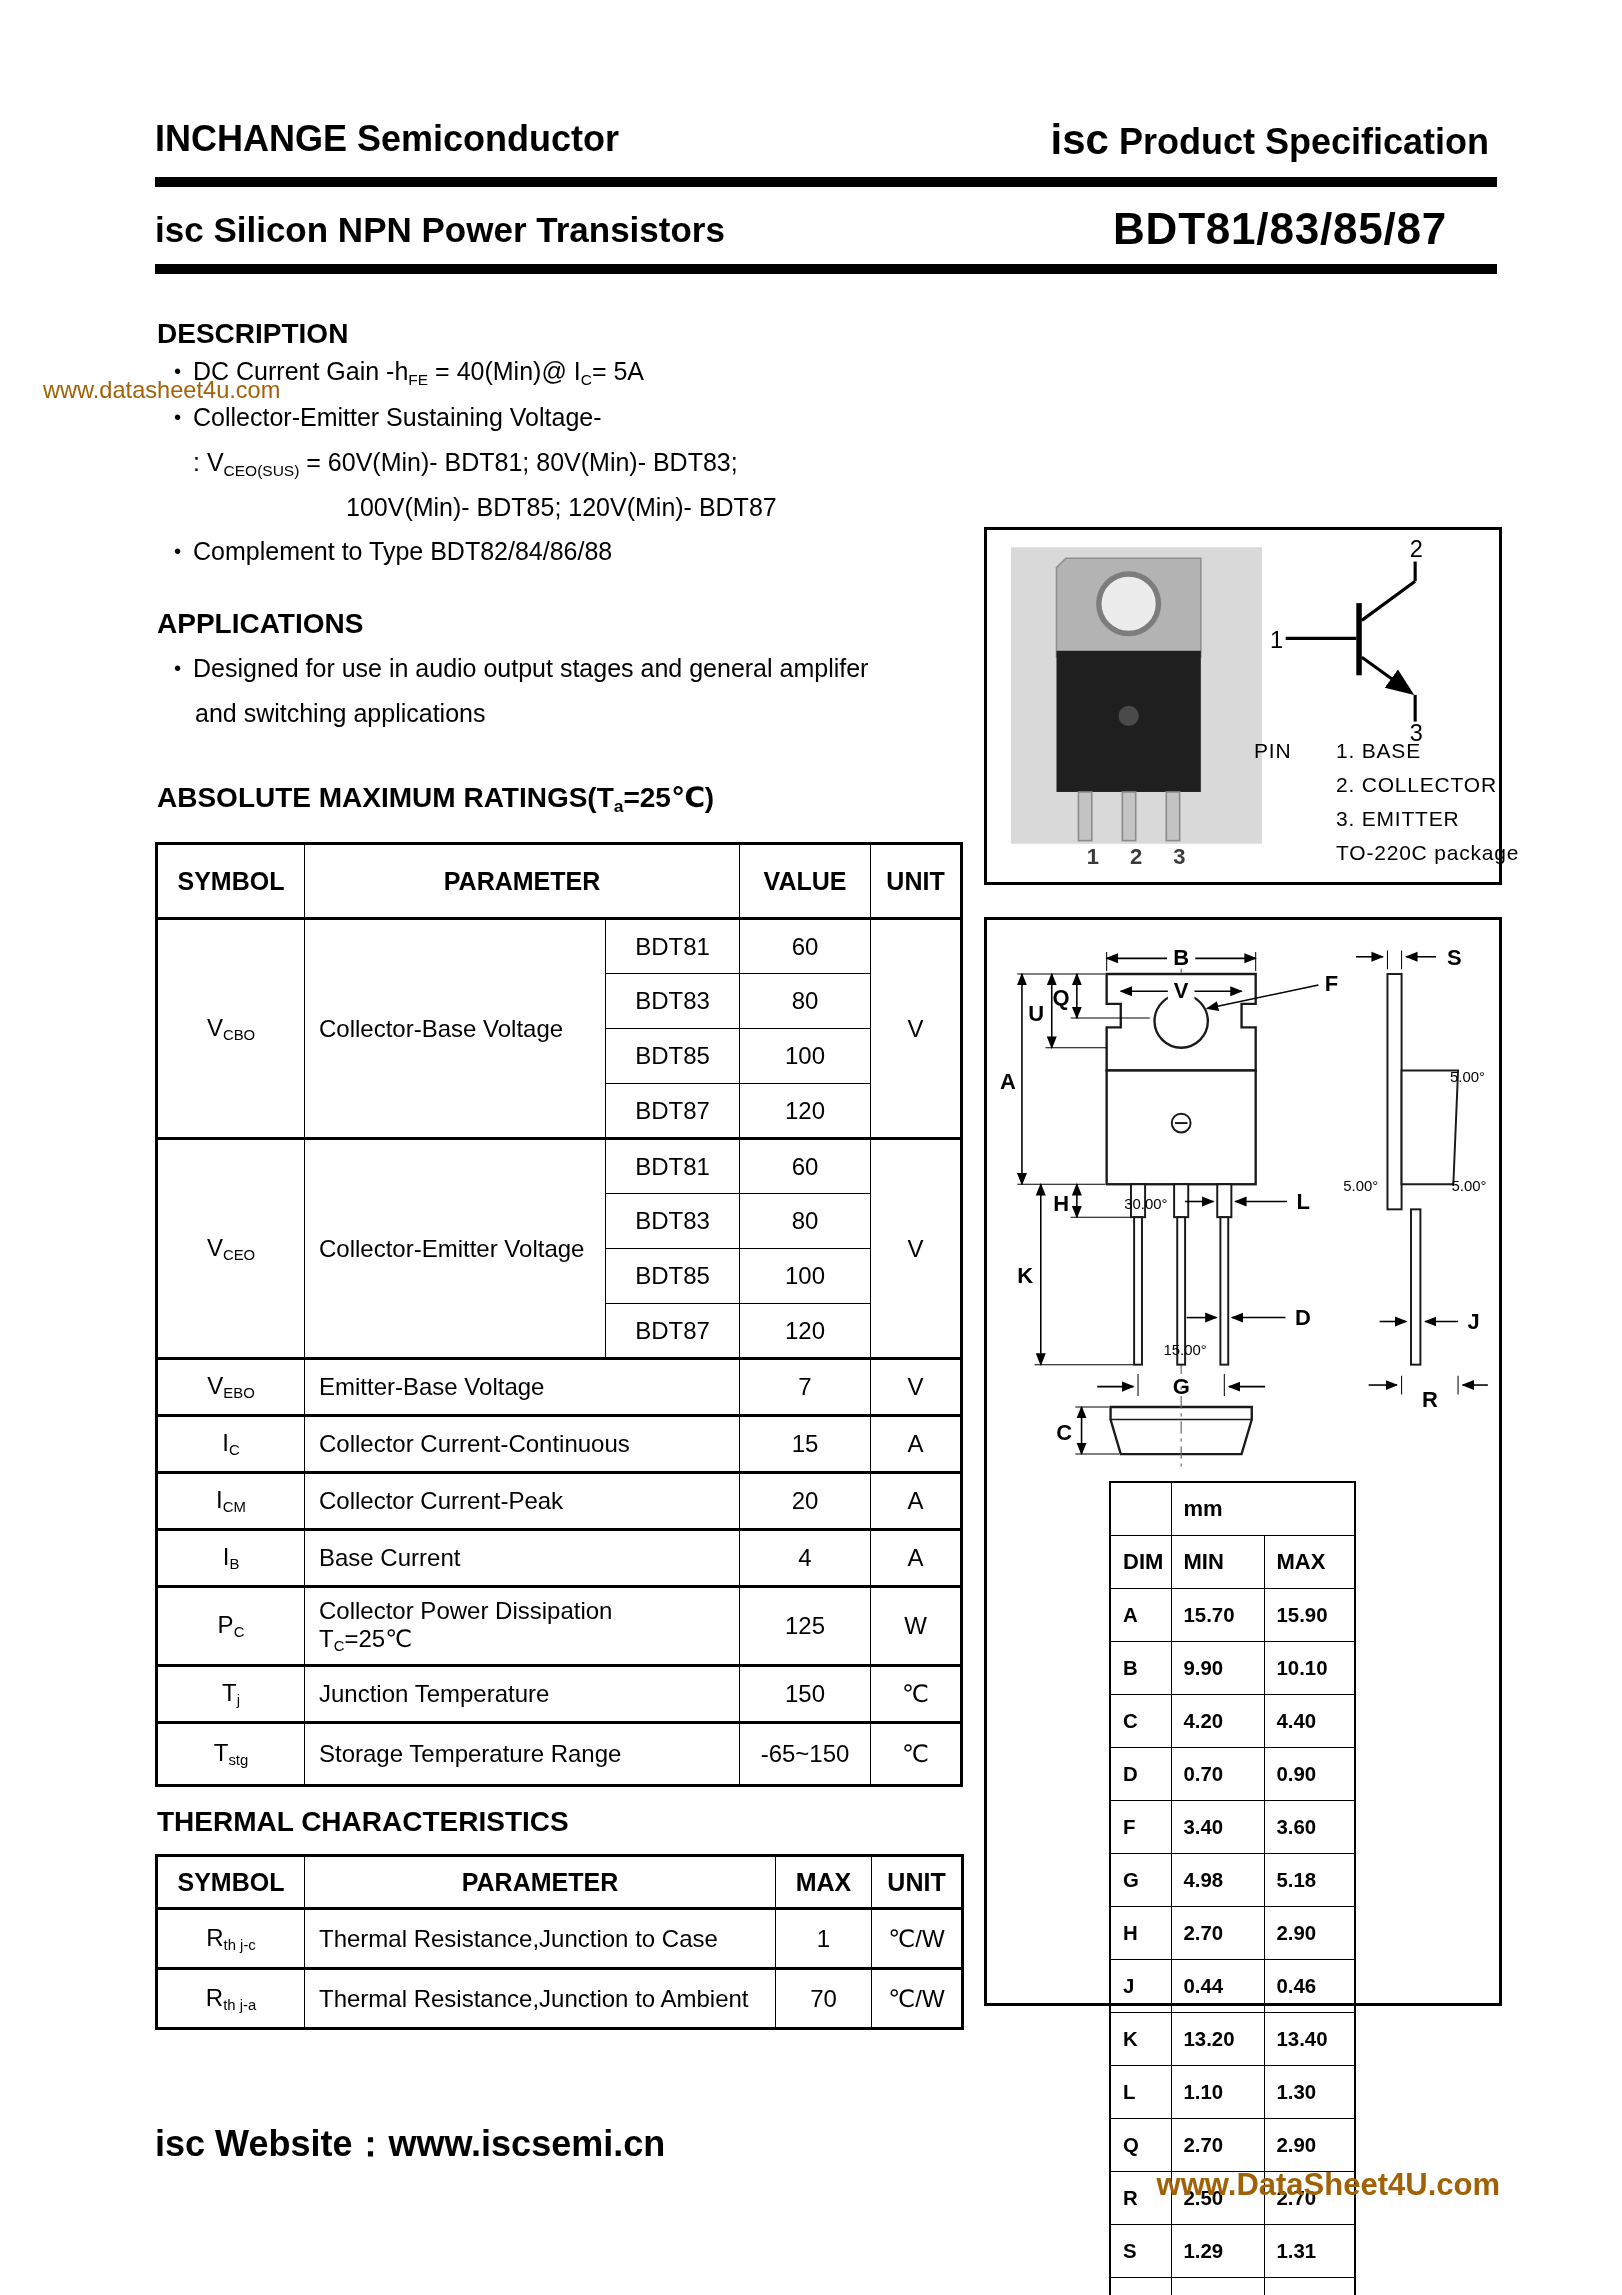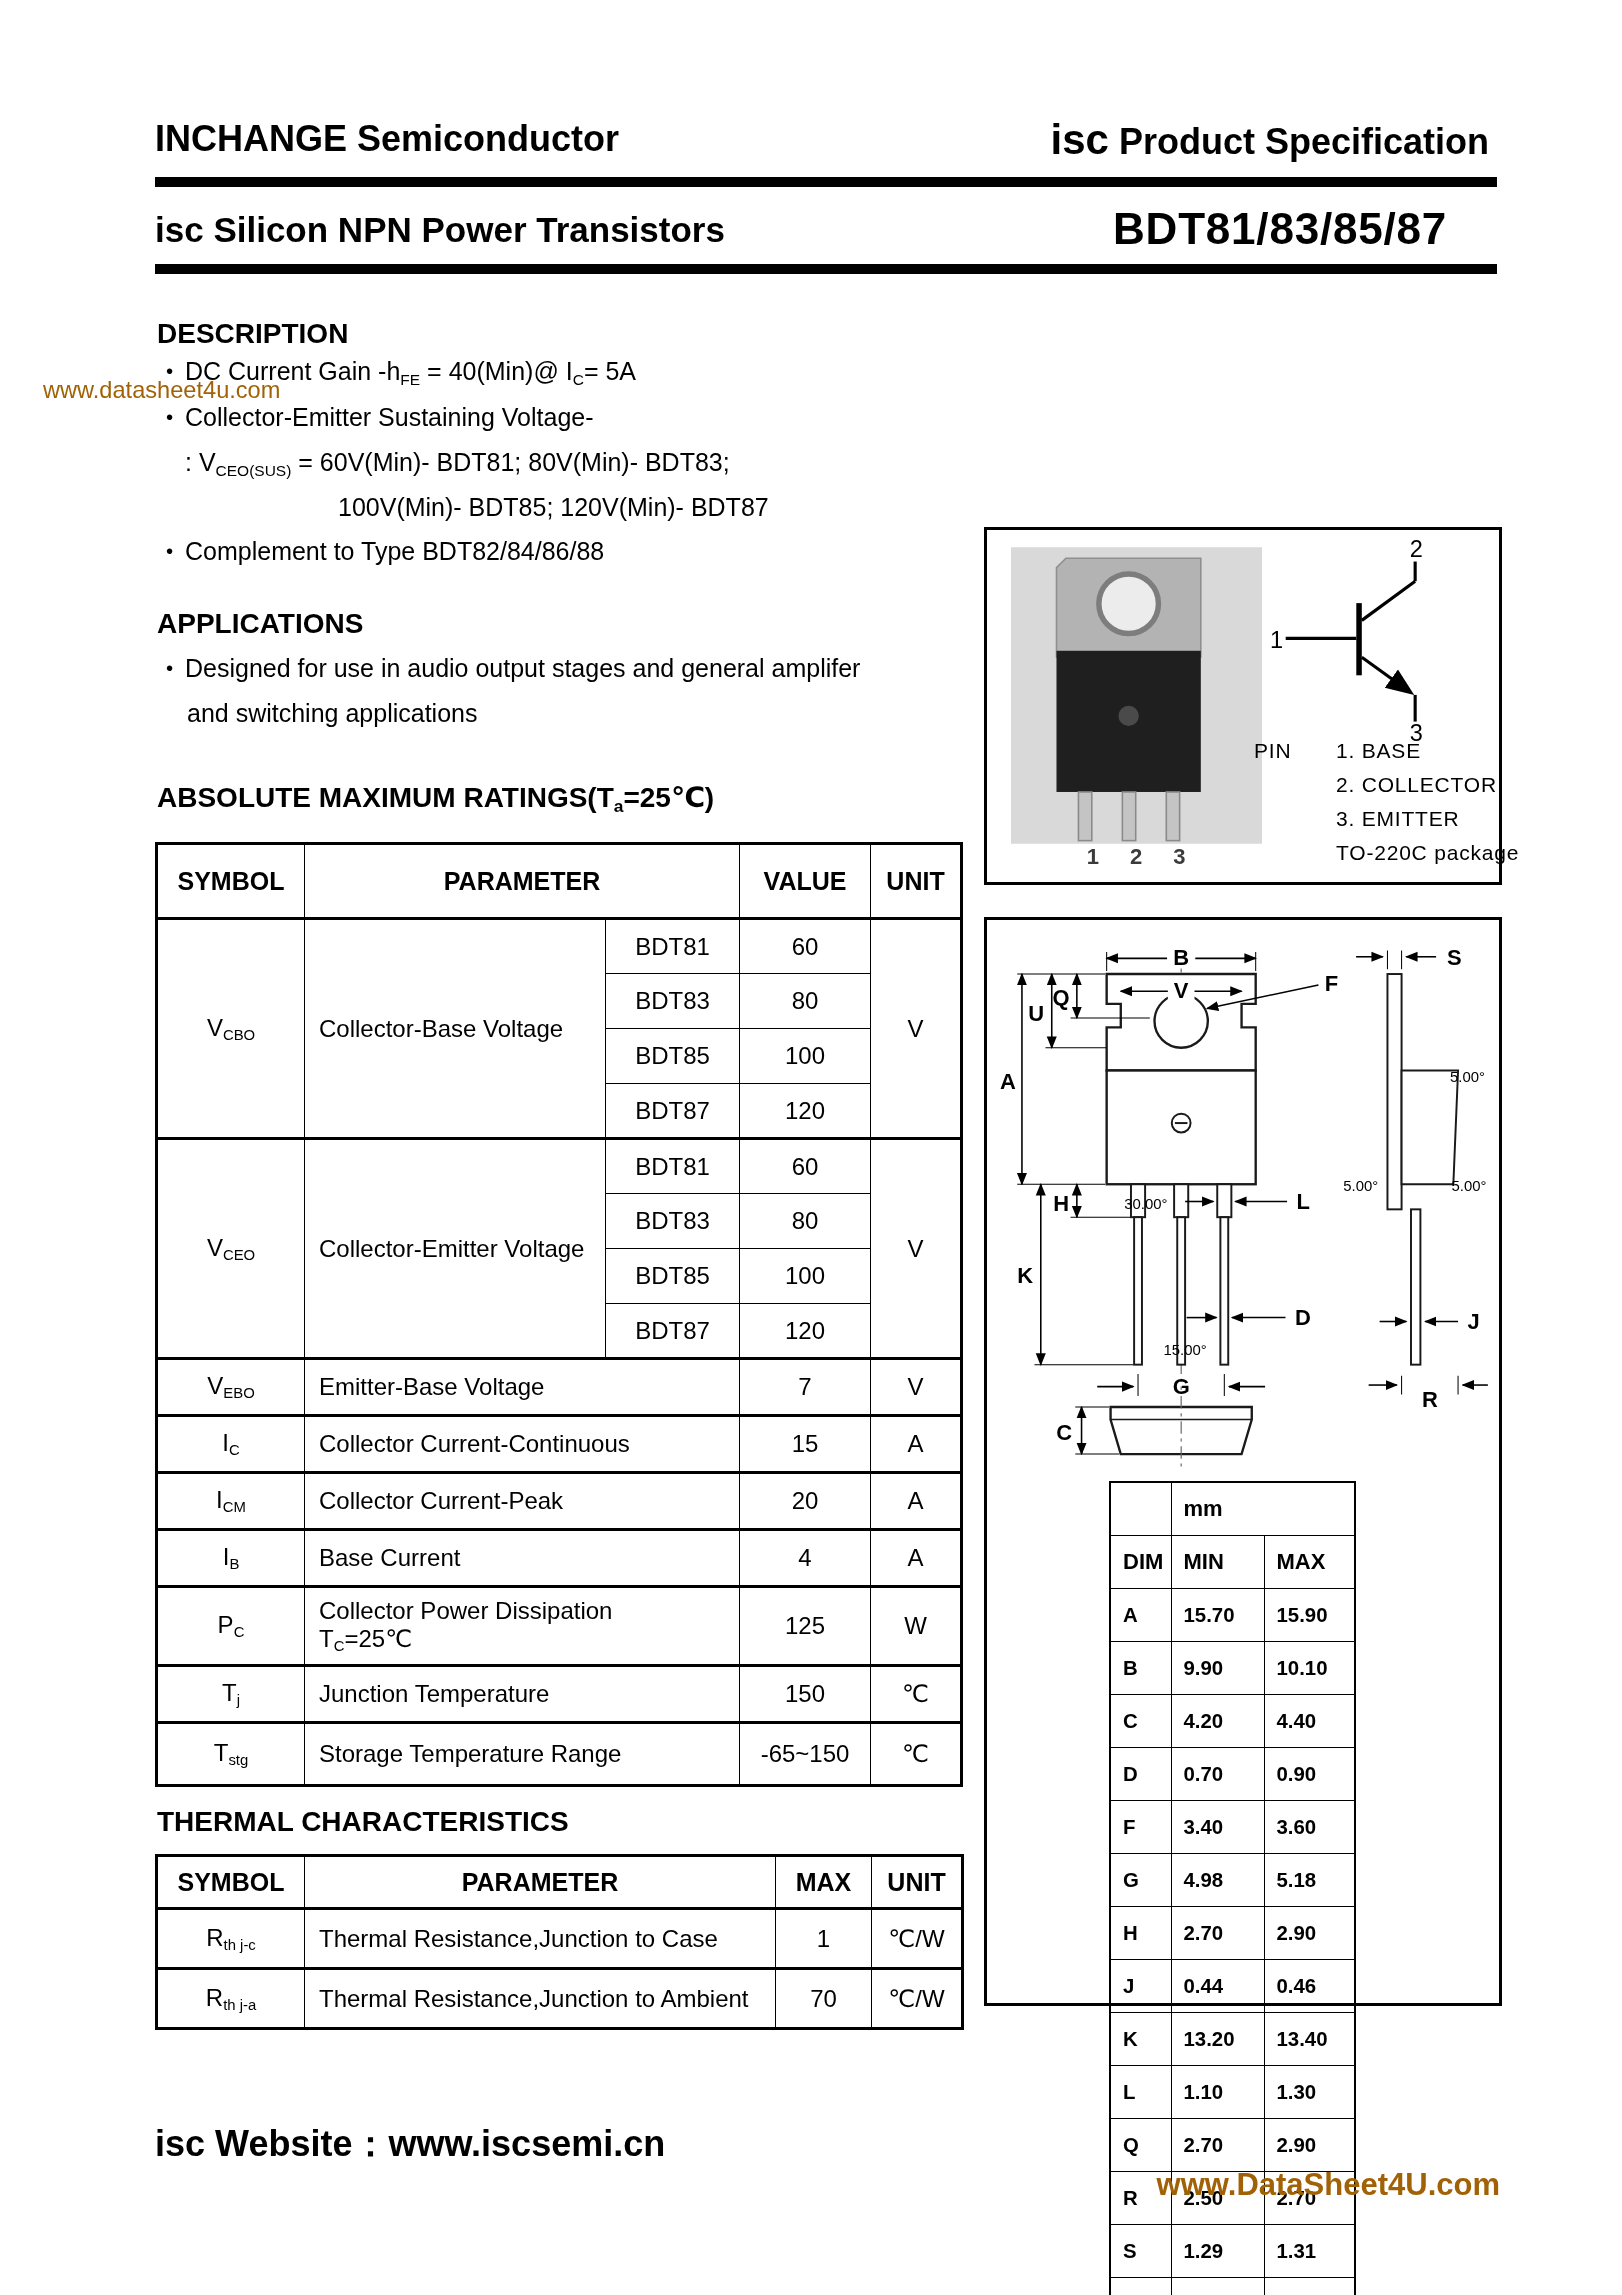--- a/index.html
+++ b/index.html
@@ -11,21 +11,21 @@
   .bar{position:absolute;background:#000;height:10.2px;}
   .sb{font-size:0.62em;vertical-align:-0.30em;letter-spacing:0;}
   .wm{color:#a16207;}
   
   .h-company{left:155px;top:118px;font-size:36px;font-weight:bold;}
   .h-spec{right:134px;top:116px;font-size:36px;font-weight:bold;}
   .h-spec .brand{font-size:42px;}
   .h-title{left:155px;top:210px;font-size:35px;font-weight:bold;}
   .h-part{left:1113px;top:204px;font-size:44px;font-weight:bold;letter-spacing:0.8px;}
   .sec-h{font-size:28px;font-weight:bold;}
-  .body-line{font-size:25px;white-space:nowrap;}
+  .body-line{font-size:25px;white-space:nowrap;margin-left:8px;}
   .blt{display:inline-block;width:19px;font-size:20.4px;vertical-align:1.6px;}
   
   table{border-collapse:collapse;table-layout:fixed;border-radius:32px;}
   .abs-table{position:absolute;left:155px;top:842px;width:805px;border:3.9px solid #000;font-size:24px;}
   .abs-table th,.abs-table td{border:1.6px solid #000;text-align:center;vertical-align:middle;padding:0;overflow:hidden;}
   .abs-table th{font-size:25px;border-bottom:3.9px solid #000;}
   .abs-table td.gt{border-top:3.1px solid #000;}
   .abs-table td.param{text-align:left;padding-left:14px;}
   .thr-table{position:absolute;left:155px;top:1854px;width:805px;border:3.9px solid #000;font-size:24px;}
   .thr-table th,.thr-table td{border:1.6px solid #000;text-align:center;vertical-align:middle;padding:0;}

